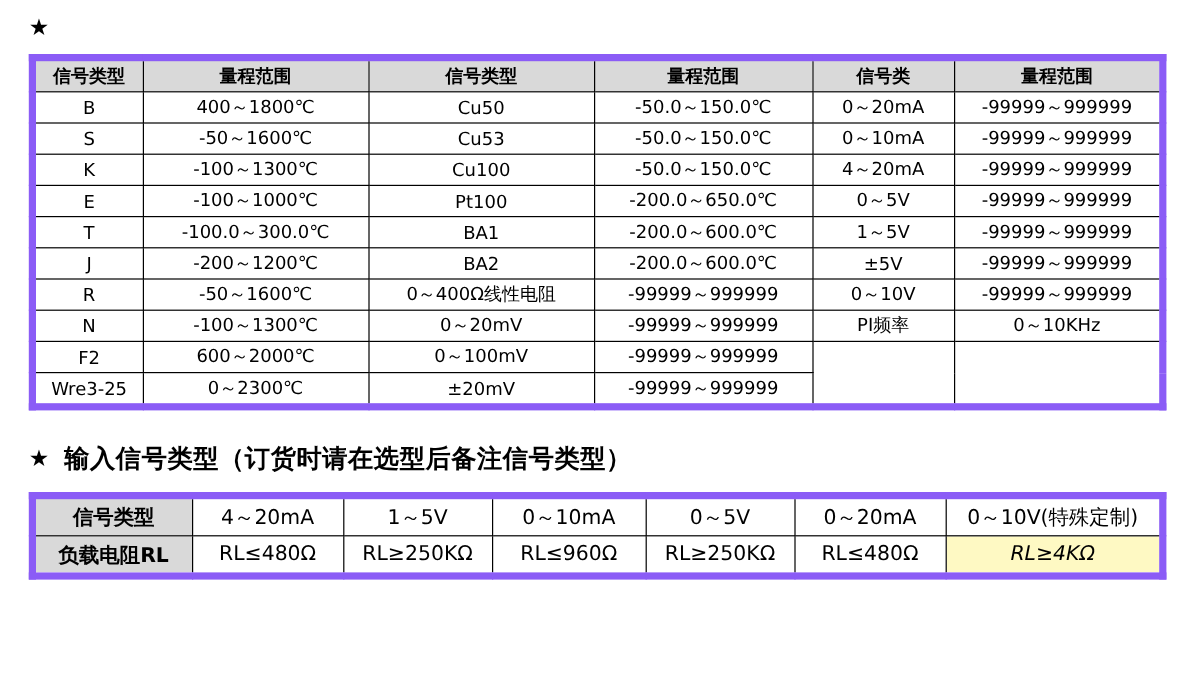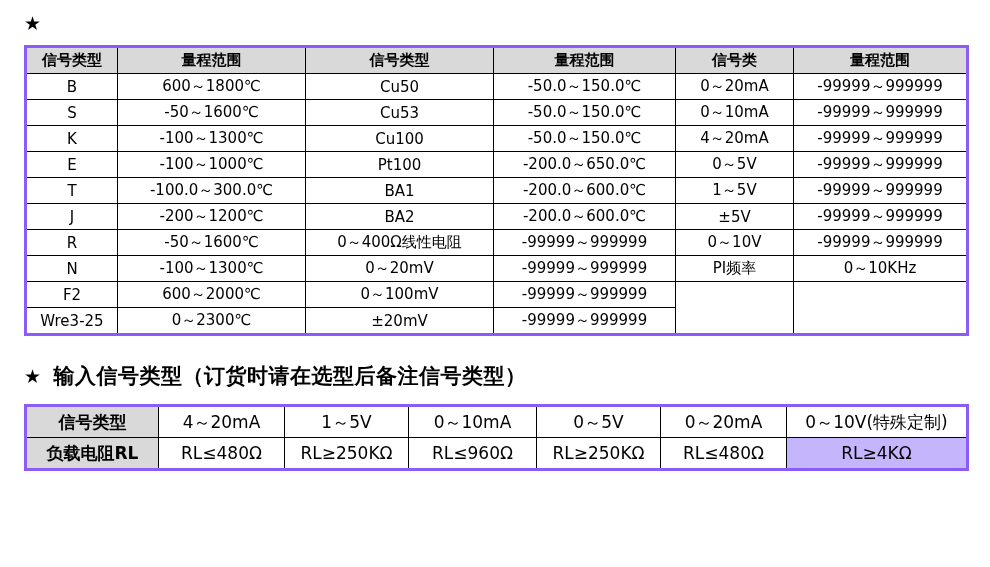--- a/index.html
+++ b/index.html
@@ -38,21 +38,21 @@
     margin-bottom: 12px;
   }
   #title-output {
     margin-top: 26px;
     margin-bottom: 14px;
   }
   table.grid {
     border-collapse: collapse;
     table-layout: fixed;
     width: 942px;
-    border: 3px solid #8b5cf6;
+    border: 6px solid #8b5cf6;
   }
   table.grid td {
     border: 1px solid #000000;
     text-align: center;
     font-size: 15px;
     height: 25px;
     padding: 0 2px;
     white-space: nowrap;
     overflow: hidden;
   }
@@ -87,21 +87,22 @@
   #table-output col.o5 { width: 126px; }
   #table-output col.o6 { width: 181px; }
   #table-output td.labelcell {
     background: #d9d9d9;
     font-weight: bold;
   }
   #table-output td.valuecell {
     background: #ffffff;
   }
   #table-output td.last-value {
-    background: #c4b5fd;
+    background: #fef9c3;
+    font-style: italic;
   }
 </style>
 </head>
 <body>
 
 <div class="page">
 
   <div class="section-title" id="title-input">
     <span class="star">★</span>
   </div>
@@ -119,21 +120,21 @@
       <tr>
         <td class="head">信号类型</td>
         <td class="head">量程范围</td>
         <td class="head">信号类型</td>
         <td class="head">量程范围</td>
         <td class="head">信号类</td>
         <td class="head">量程范围</td>
       </tr>
       <tr>
         <td>B</td>
-        <td>600～1800℃</td>
+        <td>400～1800℃</td>
         <td>Cu50</td>
         <td>-50.0～150.0℃</td>
         <td>0～20mA</td>
         <td>-99999～999999</td>
       </tr>
       <tr>
         <td>S</td>
         <td>-50～1600℃</td>
         <td>Cu53</td>
         <td>-50.0～150.0℃</td>

